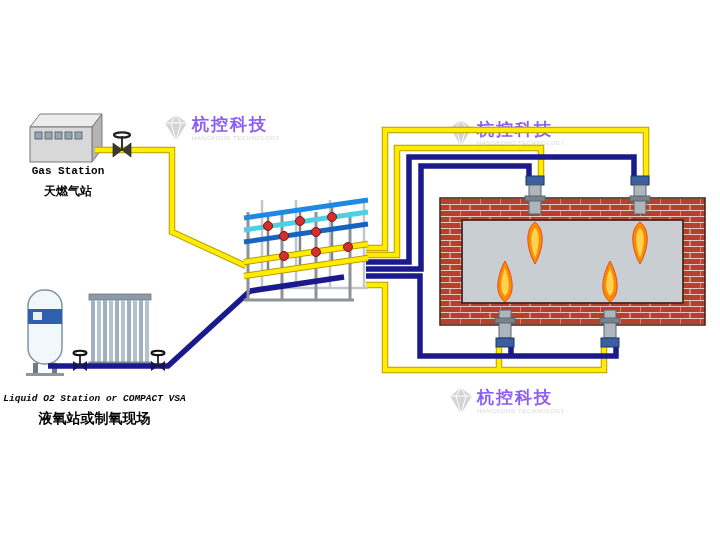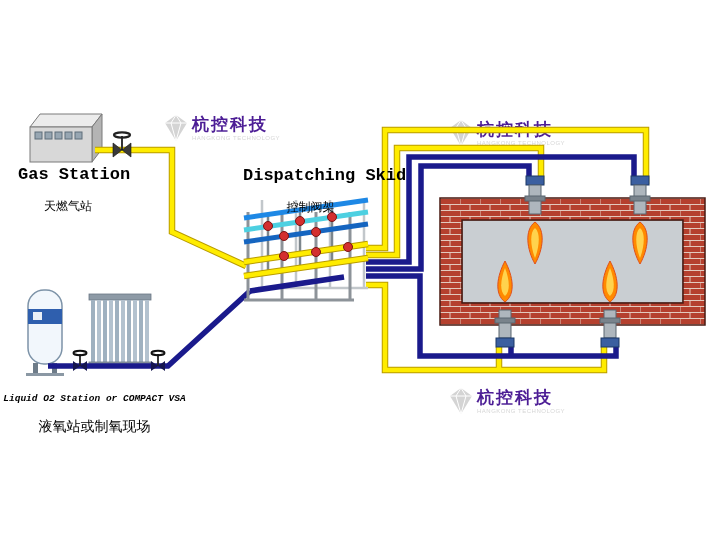--- a/index.html
+++ b/index.html
@@ -1,25 +1,25 @@
 <!DOCTYPE html>
 <html><head>
 <meta charset="utf-8">
 <style>
   html,body{margin:0;padding:0;background:#ffffff;}
   #canvas{position:relative;width:720px;height:540px;background:#ffffff;overflow:hidden;
           font-family:"DejaVu Sans",sans-serif;}
   #scene{position:absolute;left:0;top:0;}
   .label{position:absolute;text-align:center;color:#000;}
-  .label .en{font-family:"Liberation Mono",monospace;font-weight:bold;font-size:17px;white-space:nowrap;}
-  .label .zh{font-family:"DejaVu Sans",sans-serif;font-weight:normal;font-size:12px;white-space:nowrap;margin-top:14px;text-align:center;}
+  .label .en{font-family:"Liberation Mono",monospace;font-weight:bold;font-size:11px;white-space:nowrap;}
+  .label .zh{font-family:"DejaVu Sans",sans-serif;font-weight:bold;font-size:12px;white-space:nowrap;margin-top:6px;text-align:center;}
   .label.small .en{font-size:9.5px;font-style:italic;}
   .label.small .zh{font-size:14px;}
   .watermark{position:absolute;display:flex;align-items:center;gap:3px;}
-  .wm-zh{font-size:17px;font-weight:bold;color:#4c1d95;letter-spacing:2px;line-height:1;
+  .wm-zh{font-size:17px;font-weight:bold;color:#8b5cf6;letter-spacing:2px;line-height:1;
          font-family:"DejaVu Sans",sans-serif;}
   .wm-en{font-size:6px;color:#d6d6d6;letter-spacing:0.5px;line-height:1;margin-top:2px;
          font-family:"Liberation Sans",sans-serif;}
   .pipe-gas-u{stroke:#b89b00;stroke-width:6.5;fill:none;}
   .pipe-gas{stroke:#ffec00;stroke-width:4.5;fill:none;}
   .pipe-o2{stroke:#1a1a8c;stroke-width:5.5;fill:none;}
   .skid-frame{stroke:#8d9399;stroke-width:3;}
   .skid-frame-back{stroke:#c2c7cb;stroke-width:2.5;}
   .dropper{stroke:#7d868c;stroke-width:2.5;}
 </style>
@@ -225,22 +225,18 @@
       <rect x="604" y="310" width="12" height="28" fill="#aeb6bd" stroke="#5b6770"></rect>
       <rect x="600" y="318" width="20" height="5" fill="#79838c" stroke="#5b6770"></rect>
       <rect x="601" y="338" width="18" height="9" fill="#3b5fa0" stroke="#1d3866"></rect>
     </g>
   </svg>
 
   <div class="label" style="left:18px;top:165px;width:100px;">
     <div class="en">Gas Station</div>
     <div class="zh">天燃气站</div>
   </div>
-  <div class="label" style="left:243px;top:166px;width:135px;">
-    <div class="en">Dispatching Skid</div>
-    <div class="zh">控制阀架</div>
-  </div>
   <div class="label small" style="left:2px;top:393px;width:185px;">
     <div class="en">Liquid O2 Station or COMPACT VSA</div>
     <div class="zh">液氧站或制氧现场</div>
   </div>
 
 </div>
 
 </body></html>

